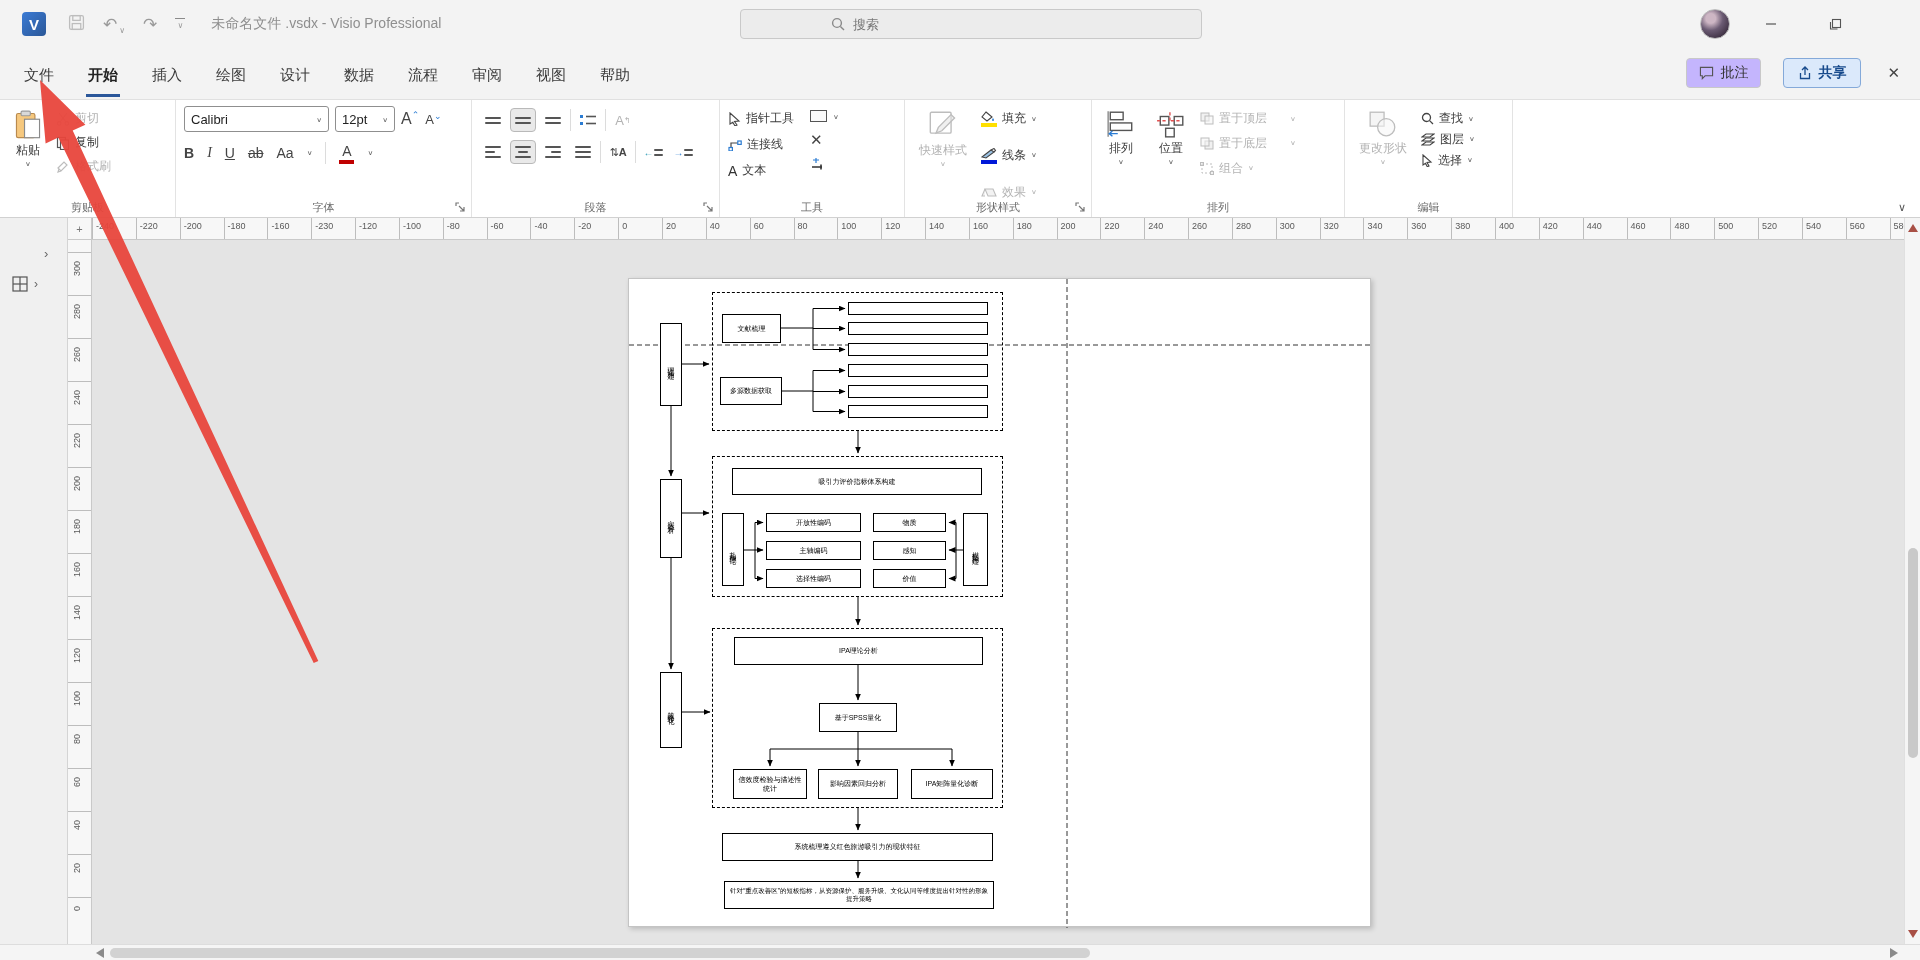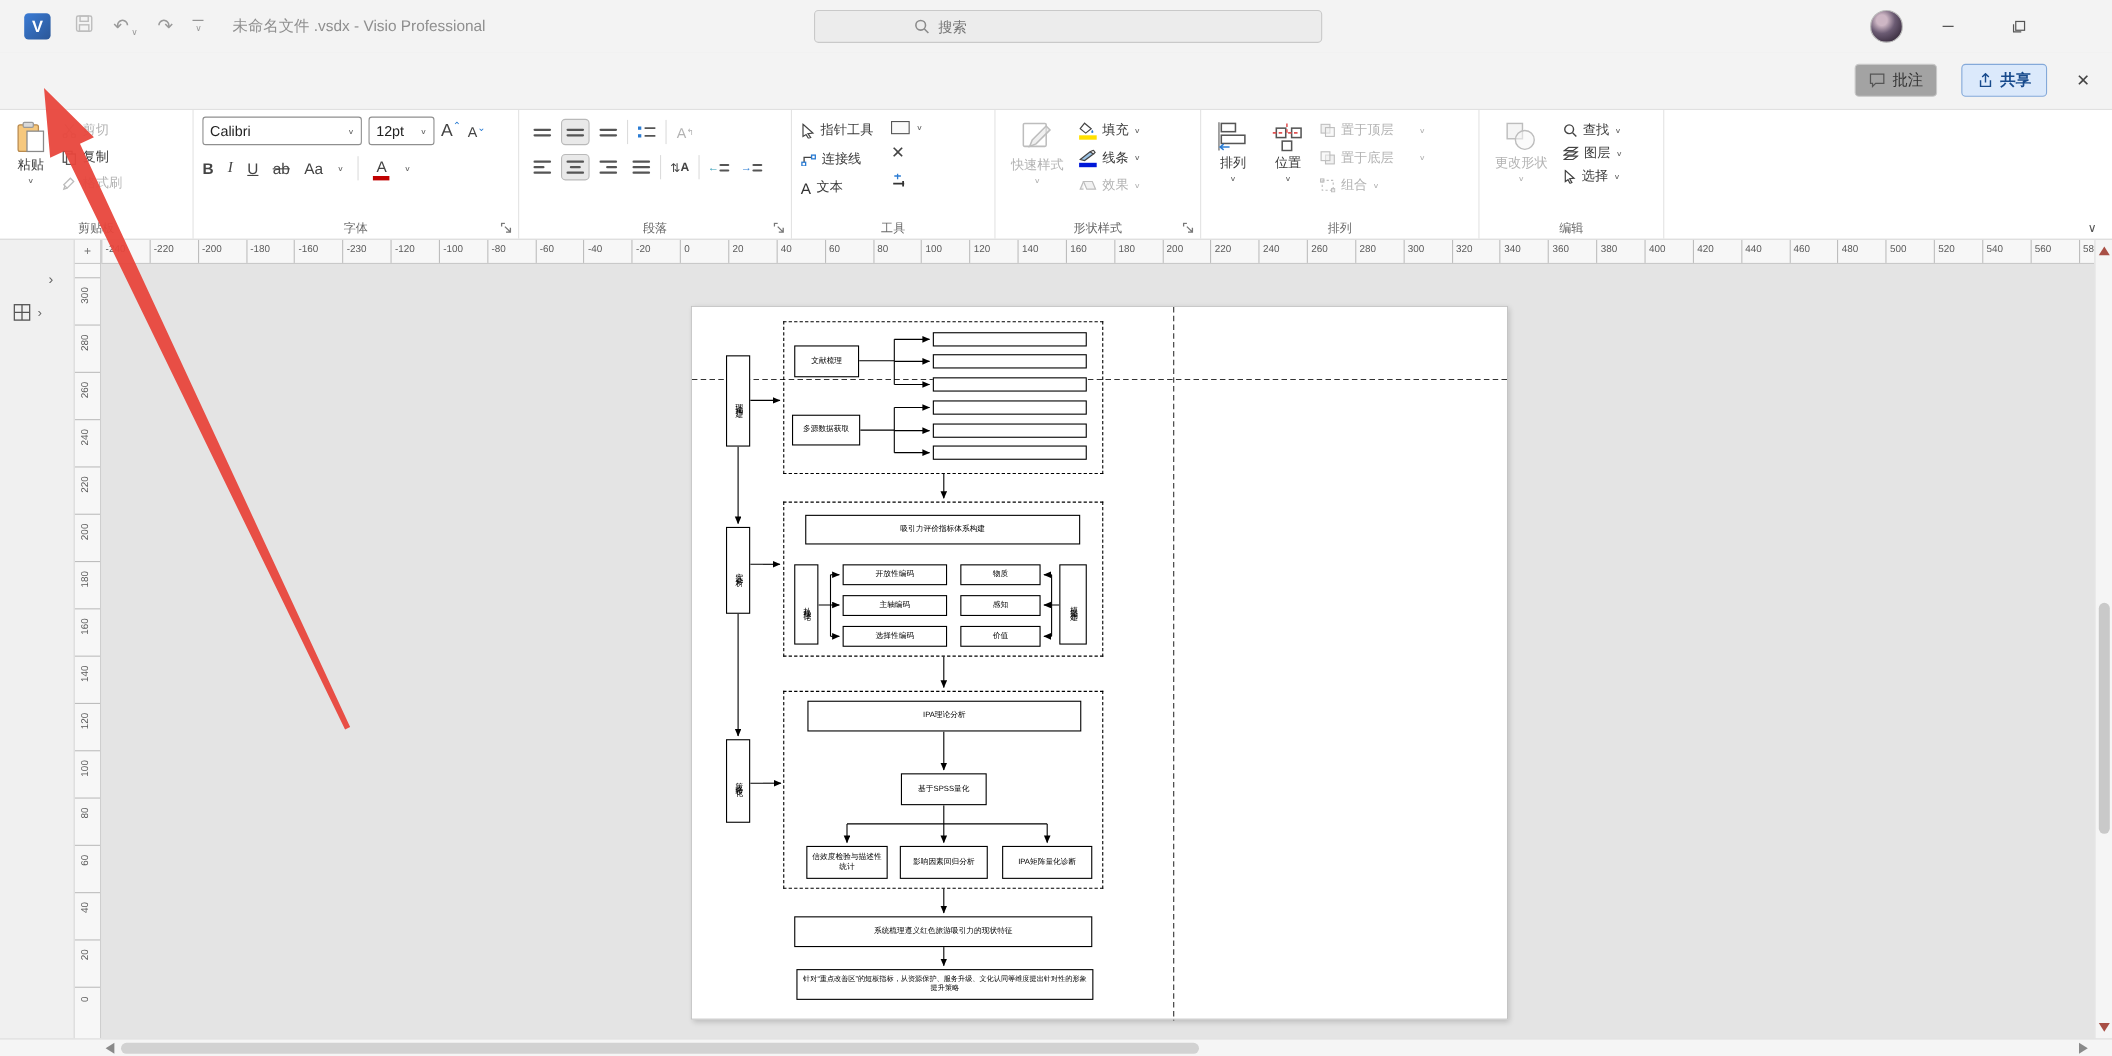--- a/index.html
+++ b/index.html
@@ -19,21 +19,21 @@
   .searchbox input { border:none; outline:none; background:transparent; font-size:13px; color:#8a8a8a; margin-left:8px; width:300px; font-family:inherit; }
   .avatar { position:absolute; left:1700px; top:9px; width:30px; height:30px; border-radius:50%; background:radial-gradient(circle at 35% 30%,#cdb6c4 18%,#6b5b73 45%,#2f2333 90%); border:1px solid #bbb; }
   .winctl { position:absolute; top:0; height:48px; width:46px; display:flex; align-items:center; justify-content:center; color:#555; }
 
   
   .tabrow { position:absolute; left:0; top:48px; width:1920px; height:52px; background:#f3f3f3; border-bottom:1px solid #e0e0e0; }
   .tabs { position:absolute; left:22px; top:14px; display:flex; gap:30px; font-size:15px; color:#3b3b3b; }
   .tab { padding:4px 2px 9px 2px; cursor:default; white-space:nowrap; }
   .tab.active { font-weight:bold; color:#222; border-bottom:3px solid #2b579a; }
   .tr-right { position:absolute; right:16px; top:10px; display:flex; align-items:center; gap:22px; }
-  .btn-comments { display:flex; align-items:center; gap:6px; background:#a3a3a3; border:1px solid #c8c8c8; border-radius:4px; padding:5px 12px; font-size:14px; color:#333; }
+  .btn-comments { display:flex; align-items:center; gap:6px; background:#c4b5fd; border:1px solid #c8c8c8; border-radius:4px; padding:5px 12px; font-size:14px; color:#333; }
   .btn-share { display:flex; align-items:center; gap:6px; background:#dbe9fb; border:1px solid #84a9d9; border-radius:4px; padding:5px 14px; font-size:14px; color:#174a8c; font-weight:bold; }
   .doc-close { font-size:15px; color:#444; padding:0 4px; }
 
   
   .ribbon { position:absolute; left:0; top:100px; width:1920px; height:118px; background:#fff; border-bottom:1px solid #d1d1d1; display:flex; }
   .rgroup { position:relative; height:100%; border-right:1px solid #e3e3e3; padding:6px 6px 16px 8px; display:flex; gap:8px; }
   .glabel { position:absolute; bottom:2px; left:0; right:0; text-align:center; font-size:11px; color:#6a6a6a; }
   .launcher { position:absolute; bottom:3px; right:4px; width:12px; height:12px; }
   .big-btn { display:flex; flex-direction:column; align-items:center; justify-content:flex-start; gap:3px; padding:4px 6px; font-size:12px; color:#3b3b3b; border-radius:3px; }
   .big-btn .lbl { text-align:center; line-height:1.2; }
@@ -129,20 +129,32 @@
     </div>
   <div class="winctl" style="left:1812px;">
       <svg width="13" height="13" viewBox="0 0 13 13" fill="none" stroke="#555" stroke-width="1.1">
         <rect x="3.5" y="1.5" width="8" height="8"></rect>
         <path d="M1.5,4 v7 h7"></path>
       </svg>
     </div>
 </div>
 
 <div class="tabrow">
+  <div class="tabs">
+    <span class="tab">文件</span>
+    <span class="tab active">开始</span>
+    <span class="tab">插入</span>
+    <span class="tab">绘图</span>
+    <span class="tab">设计</span>
+    <span class="tab">数据</span>
+    <span class="tab">流程</span>
+    <span class="tab">审阅</span>
+    <span class="tab">视图</span>
+    <span class="tab">帮助</span>
+  </div>
   <div class="tr-right">
     <span class="btn-comments">
       <svg width="15" height="14" viewBox="0 0 16 15" fill="none" stroke="#555" stroke-width="1.2">
           <path d="M1.5,1.5 h13 v9 h-8 l-3,3 v-3 h-2 z"></path>
         </svg>
       <span>批注</span>
     </span>
     <span class="btn-share">
       <svg width="14" height="14" viewBox="0 0 14 14" fill="none" stroke="#174a8c" stroke-width="1.3">
           <path d="M7,9 V1.5 M4,4 L7,1 L10,4 M2.5,7 v5.5 h9 V7"></path>
@@ -348,21 +360,21 @@
 
   <div class="rgroup" style="width:187px;">
     <div class="big-btn disabled">
       <svg width="30" height="30" viewBox="0 0 26 26" fill="none" stroke="#c0c0c0" stroke-width="1.2">
           <rect x="2" y="2" width="18" height="18" rx="1"></rect>
           <path d="M20,4 L9,15 l-2,5 5,-2 L23,7 z" fill="#e3e3e3"></path>
         </svg>
       <span class="lbl">快速样式</span>
       <span class="chev">∨</span>
     </div>
-    <div class="col" style="gap:8px;">
+    <div class="col" style="gap:8px;justify-content:space-between;">
       <span class="sm-btn">
         <span class="ico-stack">
             <svg width="16" height="11" viewBox="0 0 16 11" fill="none" stroke="#444" stroke-width="1.1">
               <path d="M5,1 L11,6 L6,10 L1,6 Z" fill="#fff"></path>
               <path d="M12,7 q2,2.5 0,3 q-2,-.5 0,-3" fill="#2b7cd3" stroke="none"></path>
             </svg>
             <i class="cbar" style="background:#ffe000;"></i>
           </span>
         <span>填充</span>
           <span class="chev">∨</span>

